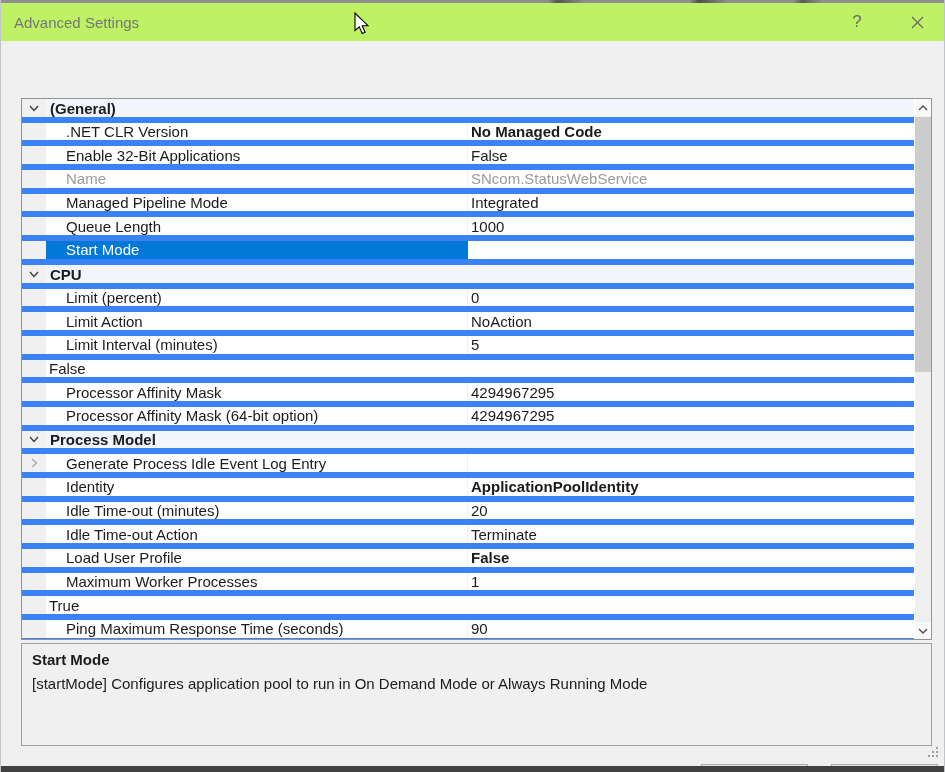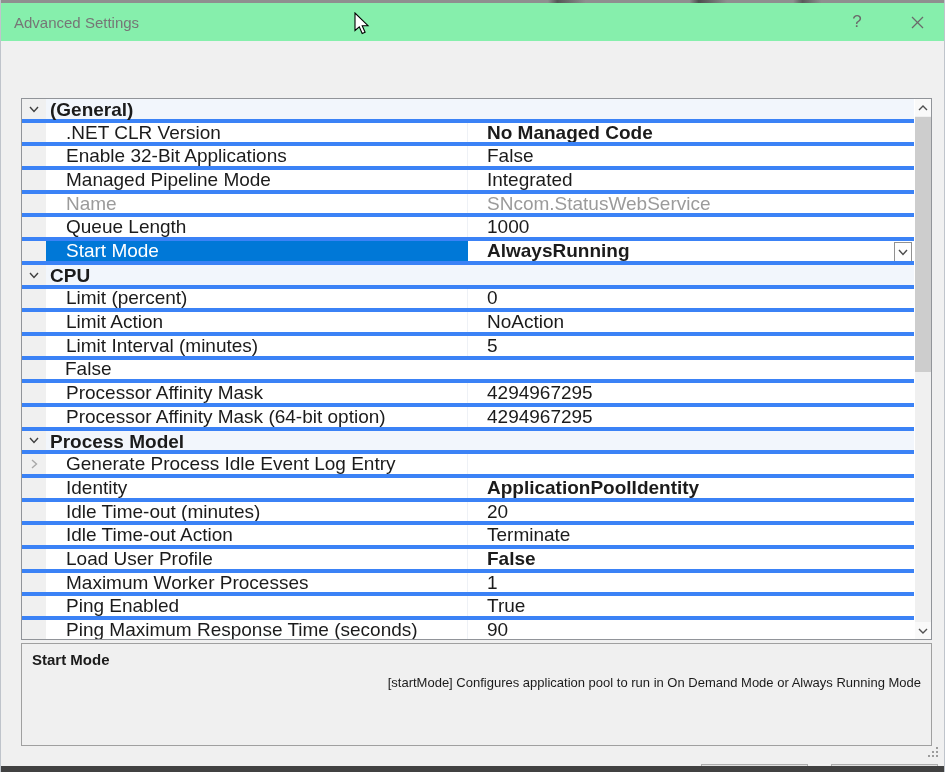--- a/index.html
+++ b/index.html
@@ -4,52 +4,52 @@
 <style>
   html,body{margin:0;padding:0;background:#d8d8d8;}
   .window{
     position:relative;width:945px;height:772px;background:#f0f0f0;overflow:hidden;
     font-family:"Liberation Sans","DejaVu Sans",sans-serif;color:#1b1b1b;
     border-left:1px solid #bfc4cb;border-right:1px solid #bfc4cb;box-sizing:border-box;
   }
   .top-strip{position:absolute;top:0;left:0;right:0;height:3px;
     background:linear-gradient(90deg,#8f8f8f 0%,#8f8f8f 58%,#565656 59%,#8f8f8f 62%,#8f8f8f 73%,#4e4e4e 74%,#8f8f8f 77%,#8f8f8f 84%,#5a5a5a 85%,#8f8f8f 87%);}
   .bottom-strip{position:absolute;bottom:0;left:0;right:0;height:6px;background:#414141;}
-  .titlebar{position:absolute;top:3px;left:0;right:0;height:38px;background:#86efac;}
+  .titlebar{position:absolute;top:3px;left:0;right:0;height:38px;background:#bef264;}
   .title{position:absolute;left:13px;top:11px;font-size:15px;color:#767676;}
   .tb-btn{position:absolute;top:0;height:38px;width:46px;display:flex;align-items:center;justify-content:center;color:#6a6a6a;}
   .help-btn{right:64px;font-size:17px;}
   .close-btn{right:4px;}
   .body-area{position:absolute;top:41px;left:0;right:0;bottom:6px;background:#f0f0f0;}
   .grid-panel{position:absolute;left:20px;top:57px;width:911px;height:542px;background:#ffffff;
     border:1px solid #919499;box-sizing:border-box;overflow:hidden;}
   .rows{position:absolute;left:0;top:0;right:17px;bottom:0;overflow:hidden;}
-  .row{display:flex;height:23.7px;box-sizing:border-box;font-size:19px;align-items:flex-start;border-bottom:4px solid #3b82f6;}
+  .row{display:flex;height:23.7px;box-sizing:border-box;font-size:15px;align-items:flex-end;border-bottom:6px solid #3b82f6;}
   .row .gutter{width:24px;align-self:stretch;background:#f0f0f0;display:flex;align-items:center;justify-content:center;flex:none;}
   .row.section{background:#f2f6fc;font-weight:bold;}
   .row.section .sec-label{padding-left:4px;}
   .cell{box-sizing:border-box;white-space:nowrap;overflow:hidden;align-self:stretch;display:flex;align-items:center;}
   .cell.label{width:422px;padding-left:20px;flex:none;border-right:1px solid #eef1f6;}
-  .cell.value{flex:1;padding-left:3px;position:relative;margin-left:16px;}
+  .cell.value{flex:1;padding-left:3px;position:relative;}
   .row.selected .cell.label{background:#0078d7;color:#ffffff;border-right:none;}
   .bold{font-weight:bold;}
   .disabled{color:#9b9b9b;}
   .combo-btn{position:absolute;right:2px;top:1px;width:18px;height:20px;background:#fdfdfd;
     border:1px solid #919191;box-sizing:border-box;display:flex;align-items:center;justify-content:center;}
   
   .vscroll{position:absolute;top:0;right:0;bottom:0;width:17px;background:#f0f0f0;border-left:1px solid #ffffff;box-sizing:border-box;}
   .scroll-btn{position:absolute;left:0;width:16px;height:17px;background:#f9f9f9;display:flex;align-items:center;justify-content:center;}
   .scroll-up{top:0;}
   .scroll-down{bottom:0;}
   .scroll-thumb{position:absolute;left:0;top:18px;width:16px;height:255px;background:#cdcdcd;}
   
   .desc-panel{position:absolute;left:20px;top:602px;width:911px;height:103px;background:#f0f0f0;
     border:1px solid #a0a0a0;box-sizing:border-box;padding:7px 10px;}
   .desc-title{font-size:15px;font-weight:bold;margin-bottom:7px;}
-  .desc-text{font-size:13px;text-align:right;}
+  .desc-text{font-size:15px;}
   
   .btn{position:absolute;top:723px;width:107px;height:30px;background:#e1e1e1;border:1px solid #adadad;
     box-sizing:border-box;font-size:15px;display:flex;align-items:center;justify-content:center;}
   .ok-btn{left:700px;}
   .cancel-btn{left:830px;}
   .resize-grip{position:absolute;right:6px;bottom:9px;width:10px;height:10px;}
   .resize-grip i{position:absolute;width:2px;height:2px;background:#9c9c9c;}
   .cursor{position:absolute;left:353px;top:12px;pointer-events:none;}
 </style>
 </head>
@@ -88,41 +88,36 @@
             <div class="cell label">.NET CLR Version</div>
             <div class="cell value bold">No Managed Code</div>
           </div>
           <div class="row prop">
             <div class="gutter"></div>
             <div class="cell label">Enable 32-Bit Applications</div>
             <div class="cell value">False</div>
           </div>
           <div class="row prop">
             <div class="gutter"></div>
+            <div class="cell label disabled">Name</div>
+            <div class="cell value disabled">SNcom.StatusWebService</div>
+          </div>
+          <div class="row prop">
+            <div class="gutter"></div>
             <div class="cell label">Managed Pipeline Mode</div>
             <div class="cell value">Integrated</div>
           </div>
           <div class="row prop">
             <div class="gutter"></div>
-            <div class="cell label disabled">Name</div>
-            <div class="cell value disabled">SNcom.StatusWebService</div>
-          </div>
-          <div class="row prop">
-            <div class="gutter"></div>
             <div class="cell label">Queue Length</div>
             <div class="cell value">1000</div>
           </div>
           <div class="row prop selected">
             <div class="gutter"></div>
             <div class="cell label">Start Mode</div>
-            <div class="cell value bold">AlwaysRunning<span class="combo-btn">
-                <svg width="12" height="12" viewBox="0 0 12 12">
-                  <polyline points="2,4 6,8.5 10,4" fill="none" stroke="#4a4a4a" stroke-width="1.4"></polyline>
-                </svg>
-              </span></div>
           </div>
           <div class="row section">
             <div class="gutter">
               <svg width="12" height="12" viewBox="0 0 12 12">
                 <polyline points="2,4 6,8.5 10,4" fill="none" stroke="#3f3f3f" stroke-width="1.4"></polyline>
               </svg>
             </div>
             <span class="sec-label">CPU</span>
           </div>
           <div class="row prop">
@@ -191,21 +186,20 @@
             <div class="cell label">Load User Profile</div>
             <div class="cell value bold">False</div>
           </div>
           <div class="row prop">
             <div class="gutter"></div>
             <div class="cell label">Maximum Worker Processes</div>
             <div class="cell value">1</div>
           </div>
           <div class="row prop">
             <div class="gutter"></div>
-            <div class="cell label">Ping Enabled</div>
             <div class="cell value">True</div>
           </div>
           <div class="row prop">
             <div class="gutter"></div>
             <div class="cell label">Ping Maximum Response Time (seconds)</div>
             <div class="cell value">90</div>
           </div>
         </div>
       <div class="vscroll">
         <div class="scroll-btn scroll-up">

